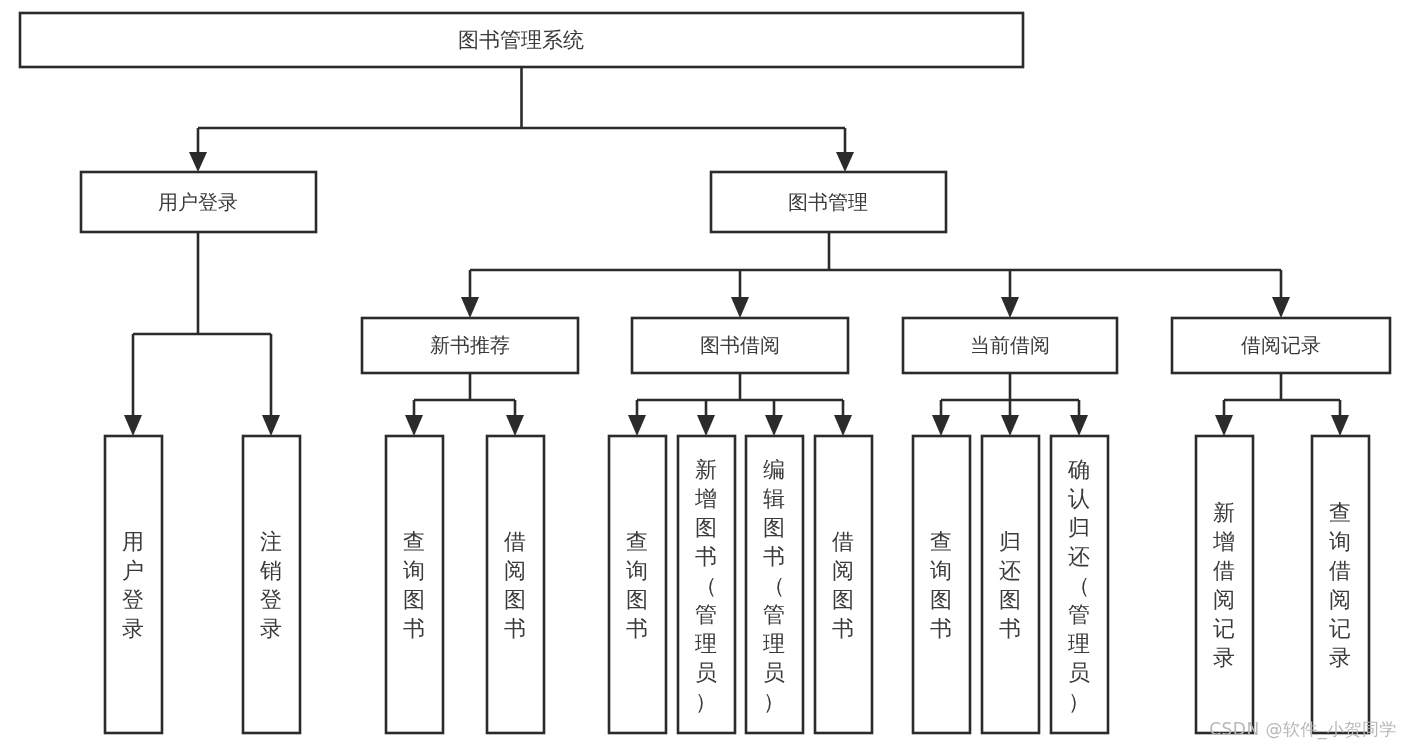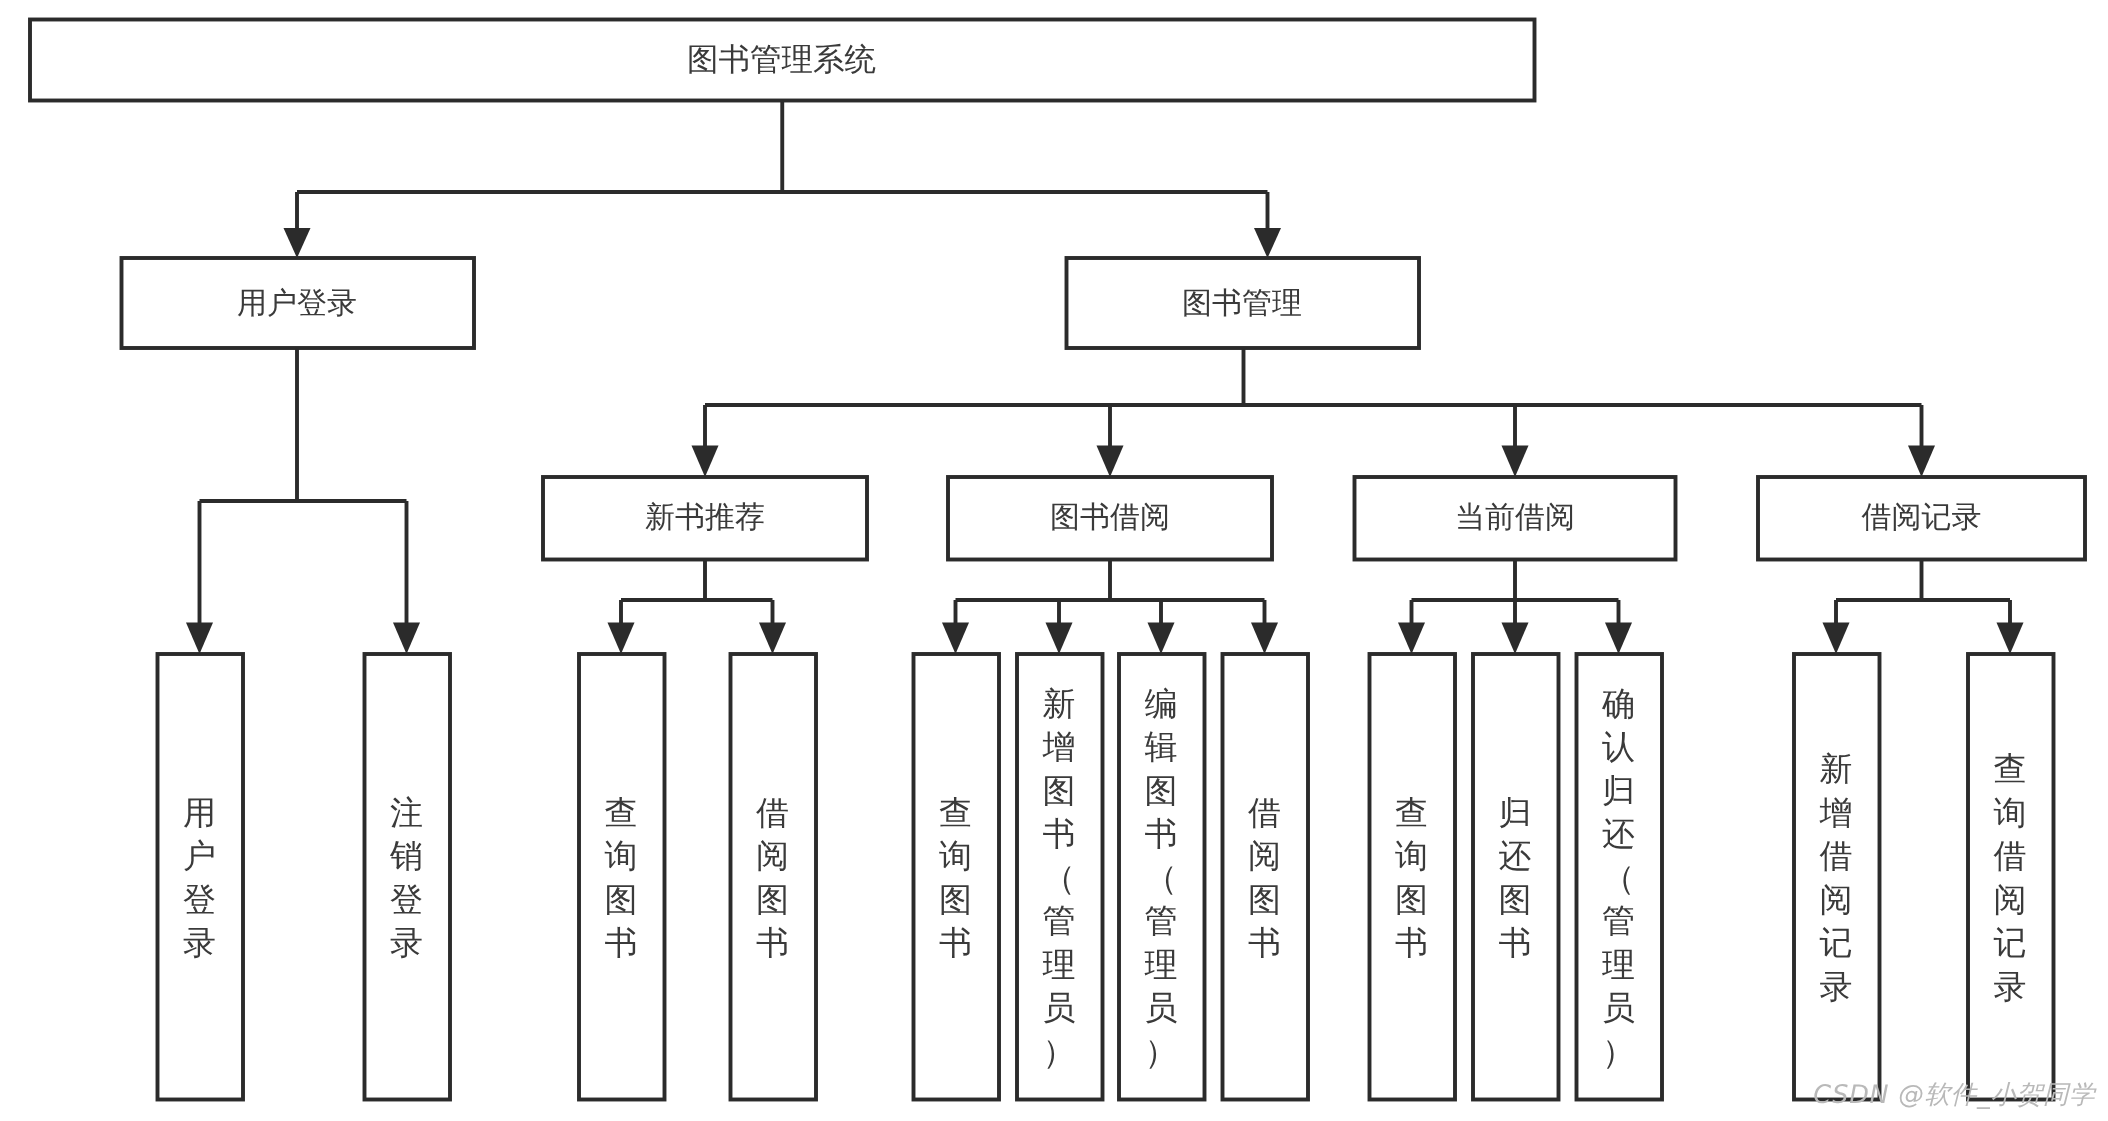--- a/index.html
+++ b/index.html
@@ -55,21 +55,20 @@
   .watermark {
     position: absolute;
     right: 8px;
     bottom: 6px;
     font-family: "DejaVu Sans", "Liberation Sans", sans-serif;
     font-size: 17px;
     color: #b9b9b9;
     letter-spacing: 0.5px;
     white-space: nowrap;
     user-select: none;
-    font-style: italic;
   }
 </style>
 </head>
 <body>
 
 <svg id="diagram" viewBox="0 0 1405 747">
 
   <g>
     <path class="connector" d="M 521.5 67 L 521.5 128"></path>
     <path class="connector" d="M 198 128 L 845 128"></path>

